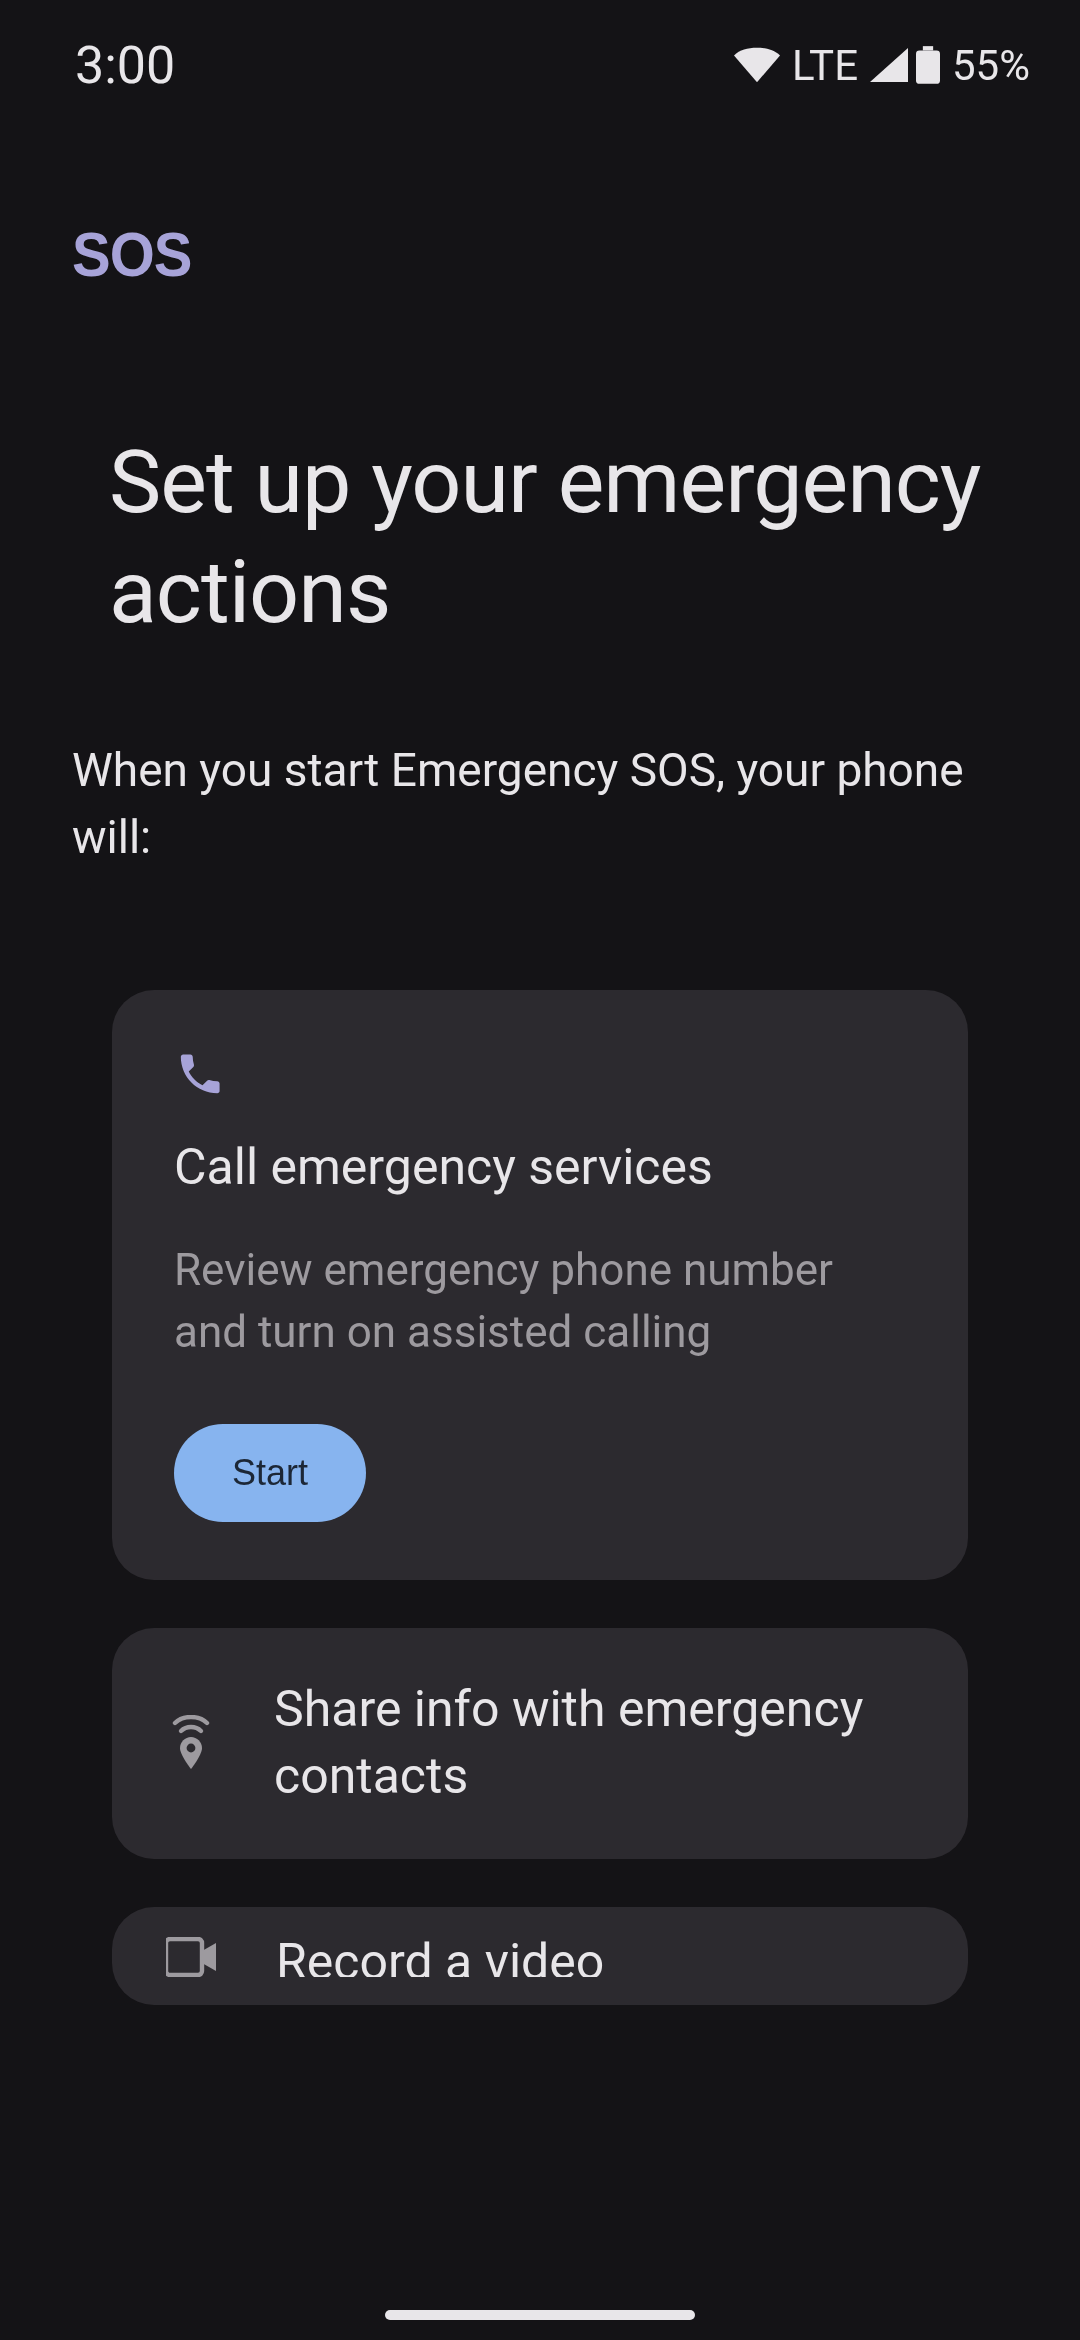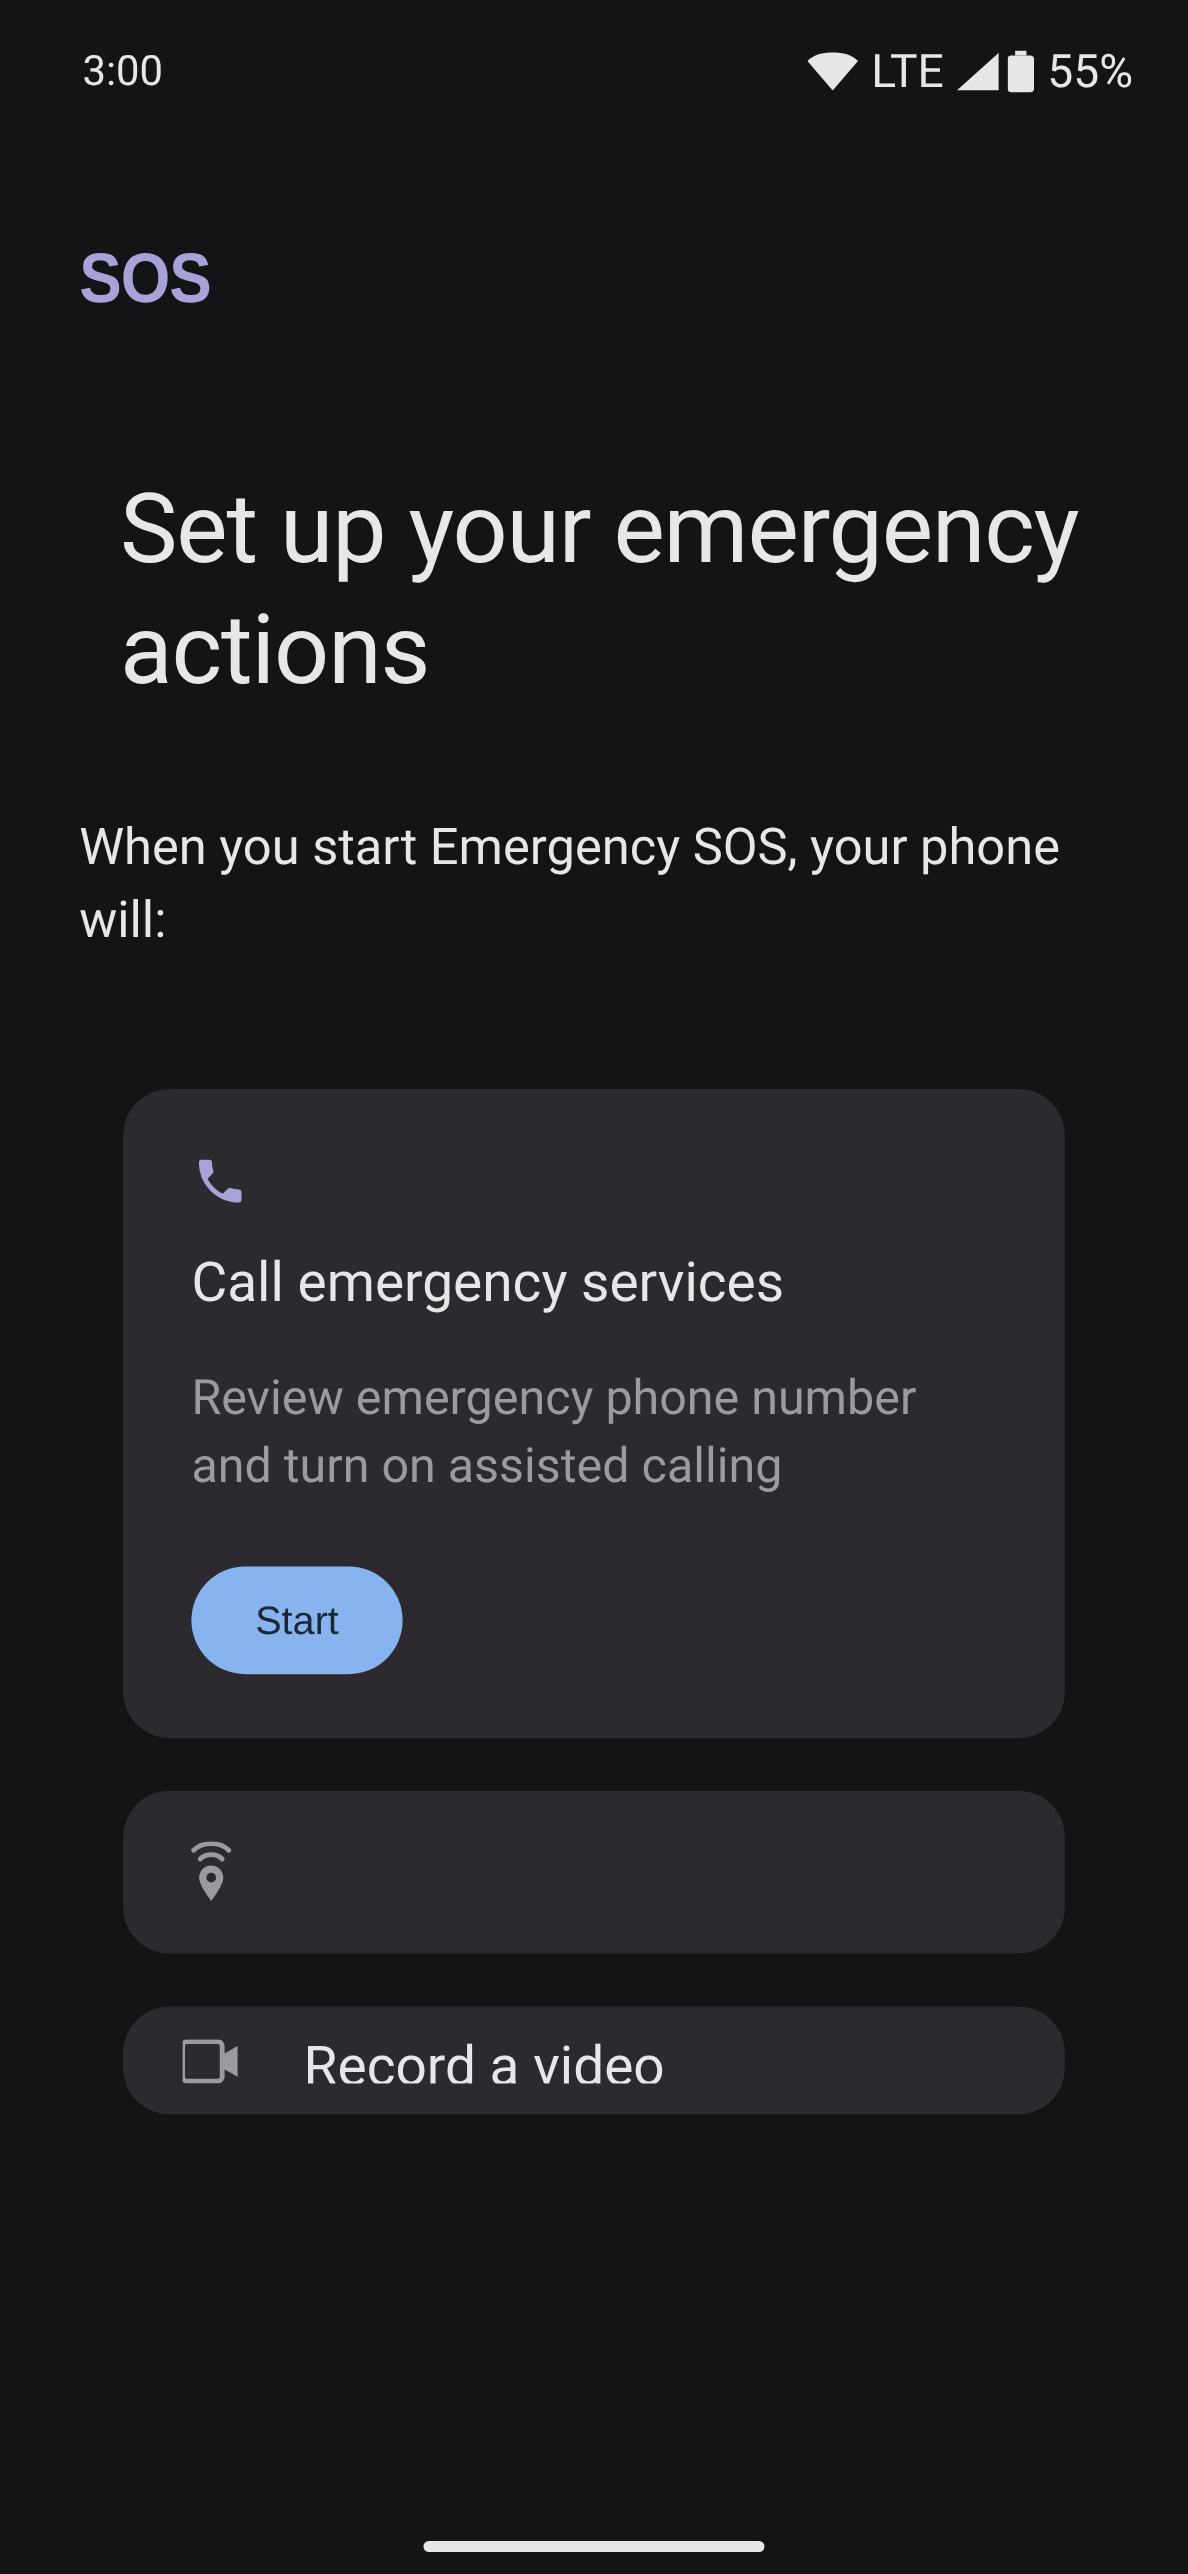--- a/index.html
+++ b/index.html
@@ -17,21 +17,21 @@
       position: relative;
     }
     .status-bar {
       display: flex;
       justify-content: space-between;
       align-items: center;
       padding: 30px 50px 0 75px;
       height: 100px;
     }
     .status-time {
-      font-size: 38px;
+      font-size: 52px;
       font-weight: 400;
       color: #e8e6e9;
     }
     .status-right {
       display: flex;
       align-items: center;
       gap: 8px;
     }
     .status-right svg {
       display: block;
@@ -195,20 +195,21 @@
 
     <div class="card card-small">
       <div class="card-icon">
         <svg width="50" height="56" viewBox="0 0 24 28">
           <path d="M4 4 C6 2 9 1 12 1 C15 1 18 2 20 4" stroke="#9d9a9f" stroke-width="2.2" fill="none" stroke-linecap="round"></path>
           <path d="M7 8 C8.5 6.5 10 6 12 6 C14 6 15.5 6.5 17 8" stroke="#9d9a9f" stroke-width="2.2" fill="none" stroke-linecap="round"></path>
           <path d="M12 11 C9 11 6.5 13.5 6.5 16.5 C6.5 20 12 27 12 27 C12 27 17.5 20 17.5 16.5 C17.5 13.5 15 11 12 11 Z" fill="#9d9a9f"></path>
           <circle cx="12" cy="16.5" r="2.2" fill="#2c2a2f"></circle>
         </svg>
       </div>
+      <div class="card-small-title">Share info with emergency contacts</div>
     </div>
 
     <div class="card card-small" style="overflow:hidden; max-height:90px; padding-top:50px;">
       <div class="card-icon">
         <svg width="54" height="40" viewBox="0 0 26 18">
           <rect x="0" y="0" width="18" height="18" rx="2" stroke="#9d9a9f" stroke-width="2.2" fill="none"></rect>
           <path d="M18 6 L25 2 L25 16 L18 12 Z" fill="#9d9a9f"></path>
         </svg>
       </div>
       <div class="card-small-title-truncated">Record a video</div>

